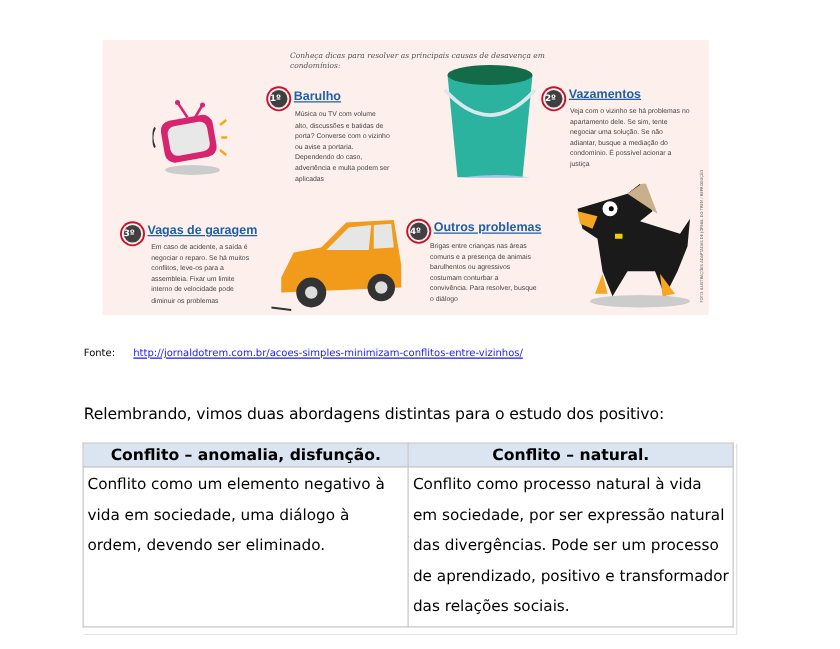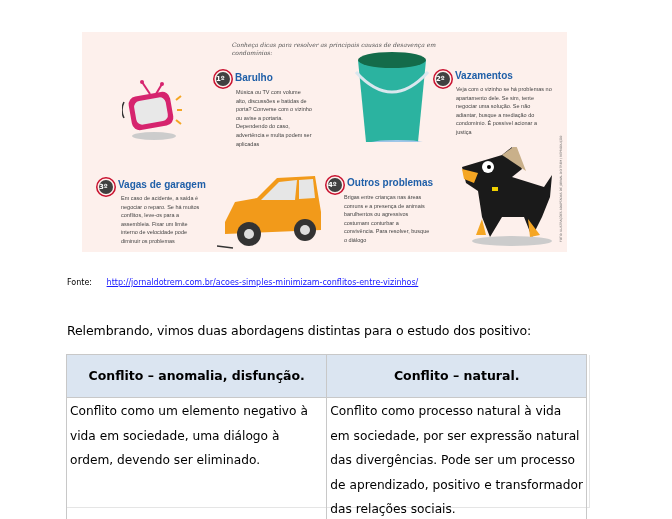--- a/index.html
+++ b/index.html
@@ -3,39 +3,39 @@
 <meta charset="utf-8">
 <style>
   html, body { margin:0; padding:0; background:#ffffff; }
   body { width:672px; height:519px; position:relative; overflow:hidden; font-family:"DejaVu Sans", sans-serif; color:#000; }
 
   
   .info { position:absolute; left:82px; top:32px; width:485px; height:220px; background:#fdf0ec; overflow:hidden; }
   .info .title { position:absolute; left:14px; top:7px; font-family:"DejaVu Serif", serif; font-weight:bold; font-size:20px; color:#c8102e; letter-spacing:-0.3px; }
   .info .subtitle { position:absolute; left:150px; top:9px; width:220px; font-family:"DejaVu Serif", serif; font-style:italic; font-size:6px; line-height:8px; color:#555; }
   .badge { position:absolute; width:14px; height:14px; border-radius:50%; background:#404040; color:#fff; font-size:7px; font-weight:bold; line-height:14px; box-shadow:0 0 0 1.5px #fdf0ec, 0 0 0 3px #c8102e; }
-  .sec-title { position:absolute; font-family:"Liberation Sans", sans-serif; font-weight:bold; font-size:10px; color:#1f5fa8; }
+  .sec-title { position:absolute; font-family:"Liberation Sans", sans-serif; font-weight:bold; font-size:10px; color:#1f5fa8;text-decoration:underline; }
   .sec-text { position:absolute; font-family:"Liberation Sans", sans-serif; font-size:5.5px; line-height:8.6px; color:#444; }
   .side-credit { position:absolute; right:2px; top:10px; width:6px; height:200px; font-size:3px; color:#666; writing-mode:vertical-rl; transform:rotate(180deg); overflow:hidden; }
 
   
   .tv { position:absolute; left:40px; top:48px; width:60px; height:60px; }
   .bucket { position:absolute; left:270px; top:10px; width:80px; height:100px; }
   .car { position:absolute; left:135px; top:140px; width:110px; height:80px; }
   .dog { position:absolute; left:370px; top:115px; width:105px; height:100px; }
 
   
   .source { position:absolute; left:67px; top:278px; font-family:"DejaVu Sans", sans-serif; font-size:8px; }
   .source a { color:#1a1aff; text-decoration:underline;margin-left:12px; }
 
   .intro { position:absolute; left:67px; top:323px; font-size:12.5px; letter-spacing:-0.1px; }
 
   
   .tbl { position:absolute; left:66px; top:354px; width:521px; border-collapse:collapse; font-size:12.2px; }
-  .tbl th, .tbl td { border:1px solid #c8c8c8; padding:12px 3px; vertical-align:top; }
+  .tbl th, .tbl td { border:1px solid #c8c8c8; padding:0 3px; vertical-align:top; }
   .tbl th { background:#dbe5f1; font-weight:bold; height:18px; line-height:18px; font-size:12.5px; }
   .tbl td { line-height:24.5px; height:126px; padding-top:1px; }
   .tbl .c1 { width:257px; }
   .tbl .c2 { width:256px; }
   .tbl-shadow { position:absolute; left:66px; top:354px; width:523px; height:153px; box-shadow:1px 1px 0 #e5e5e5; pointer-events:none; }
 </style>
 </head>
 <body>
 
 <div class="info">

